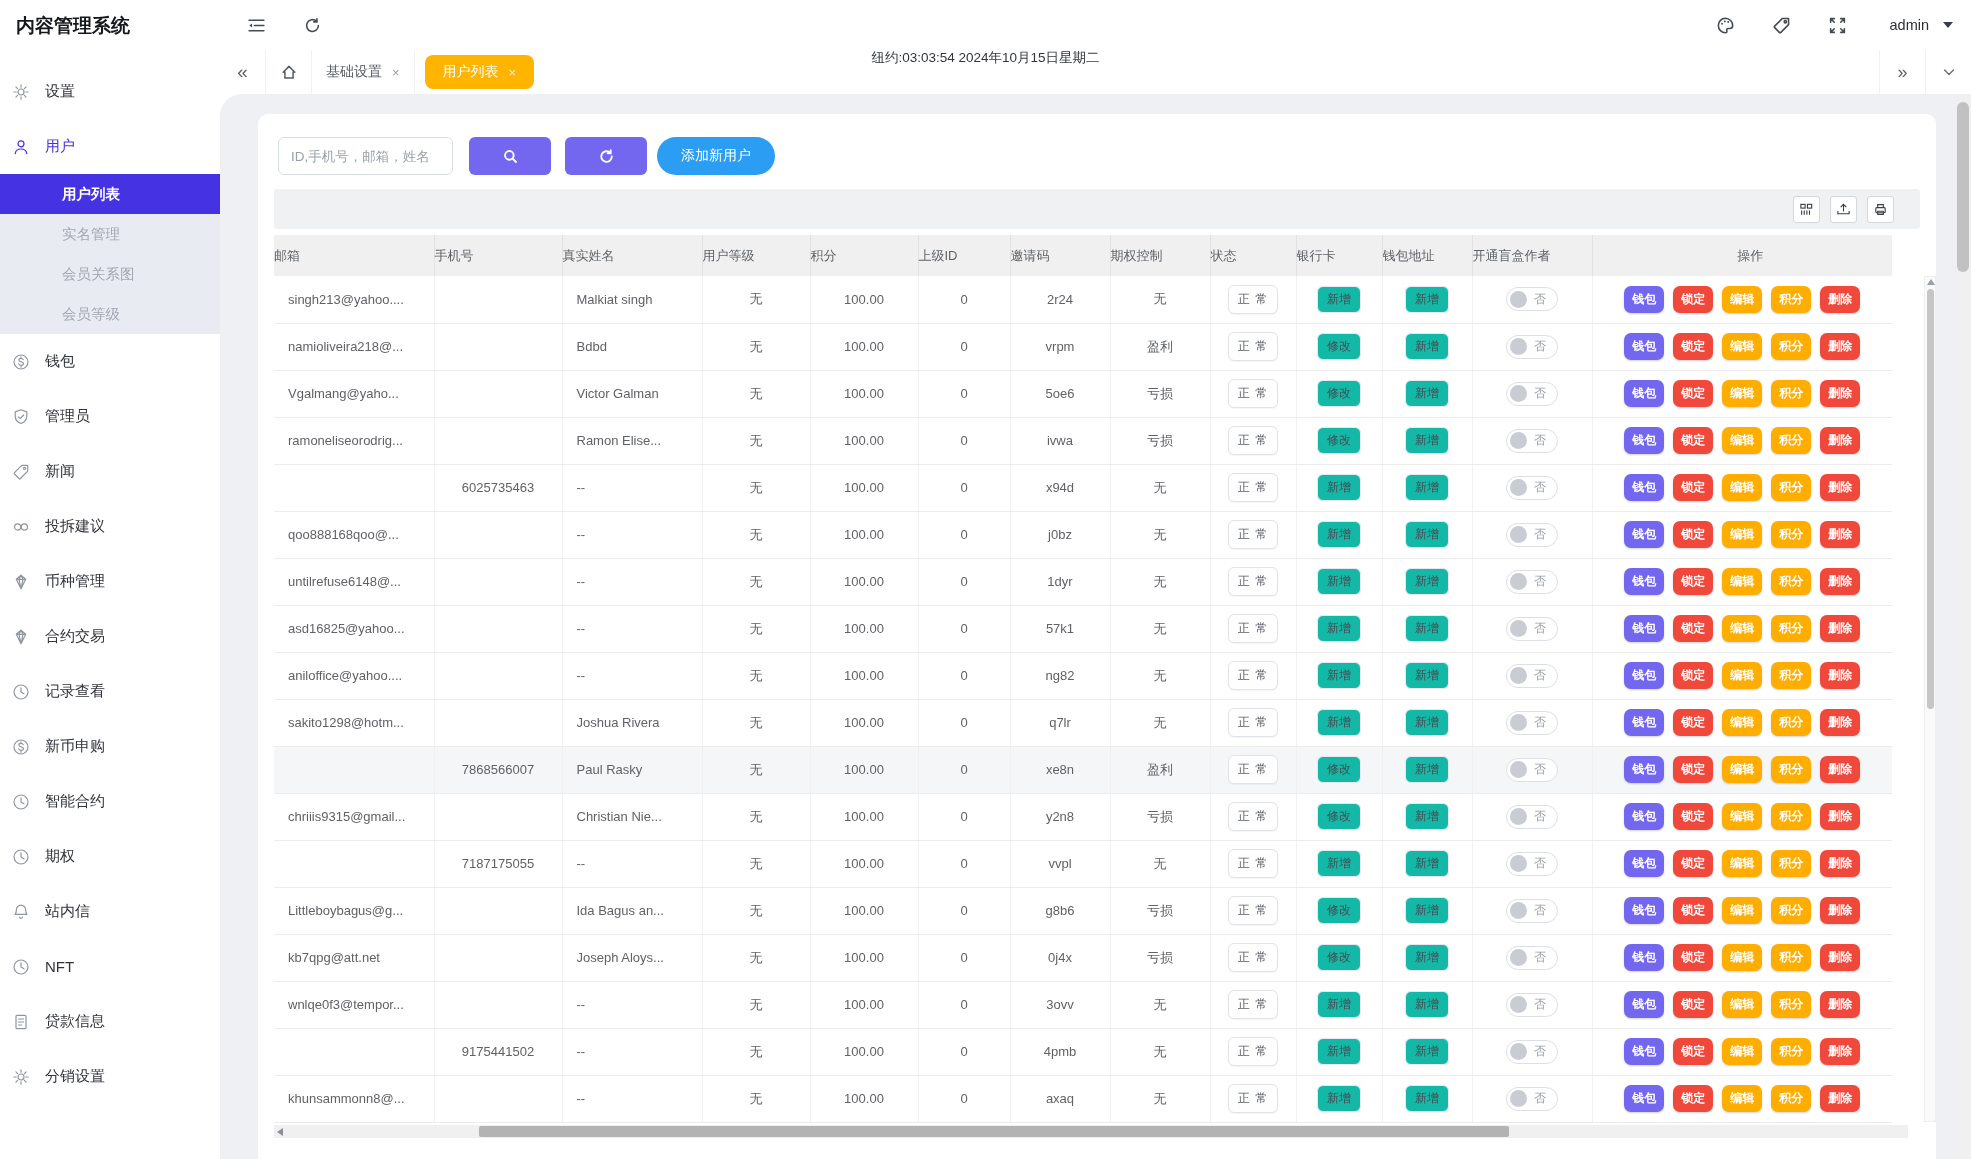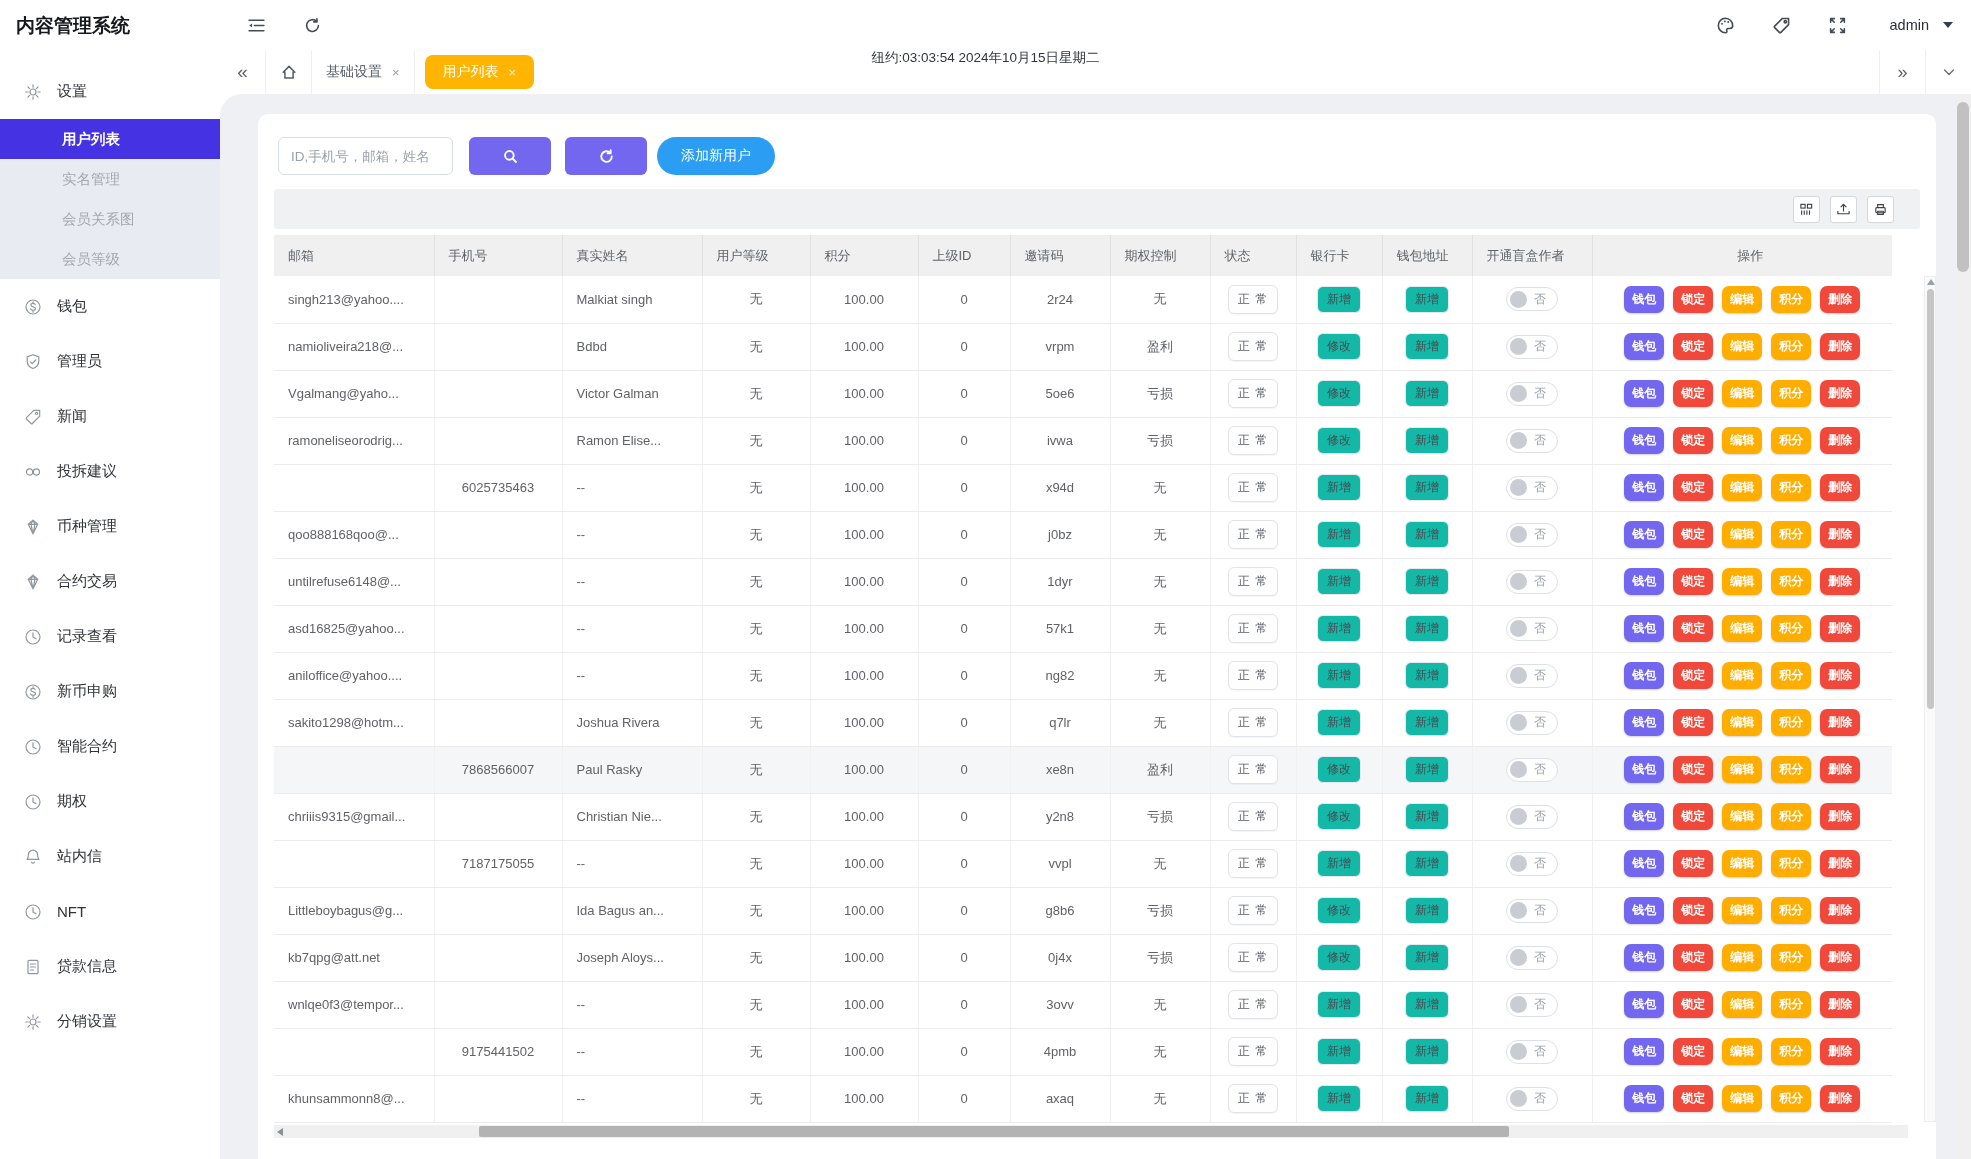--- a/index.html
+++ b/index.html
@@ -10,21 +10,21 @@
   .topbar { position:absolute; left:0; top:0; width:1971px; height:50px; background:#fff; z-index:5; }
   .app-title { position:absolute; left:16px; top:13px; font-size:19px; font-weight:bold; color:#15181d; }
   .tb-icon { position:absolute; top:9px; width:32px; height:32px; display:flex; align-items:center; justify-content:center; cursor:pointer; }
   .tb-icon svg { width:19px; height:19px; fill:none; stroke:#454b54; stroke-width:1.5; stroke-linecap:round; stroke-linejoin:round; }
   .clock { position:absolute; left:0; top:0; width:100%; height:50px; display:flex; align-items:center; justify-content:center; font-size:13.5px; color:#32363c; pointer-events:none;margin-top:33px; }
   .admin-box { position:absolute; right:18px; top:0; height:50px; display:flex; align-items:center; gap:14px; font-size:14.5px; color:#2c3036; cursor:pointer; }
   .caret-down { width:0; height:0; border-left:5px solid transparent; border-right:5px solid transparent; border-top:6px solid #3a3f46; }
 
   
   .sidebar { position:absolute; left:0; top:50px; width:220px; height:1109px; background:#fff; z-index:4; padding-top:14px; }
-  .sb-item { height:55px; display:flex; align-items:center; padding-left:24px; cursor:pointer; background:#fff; }
+  .sb-item { height:55px; display:flex; align-items:center; padding-left:12px; cursor:pointer; background:#fff; }
   .sb-item .sb-icon { width:18px; height:18px; margin-right:15px; display:flex; }
   .sb-item .sb-icon svg { width:18px; height:18px; fill:none; stroke:#9096a0; stroke-width:1.2; stroke-linecap:round; stroke-linejoin:round; }
   .sb-label { font-size:15px; color:#303339; }
   .sb-item.active-parent .sb-label { color:#4432e3; }
   .sb-item.active-parent .sb-icon svg { stroke:#4432e3; }
   .sb-sub { background:#e9ebf2; }
   .sb-sub-item { height:40px; display:flex; align-items:center; padding-left:62px; font-size:14.5px; color:#a2a7b1; cursor:pointer; }
   .sb-sub-item.active { background:#4432e3; color:#fff; font-weight:bold; }
 
   
@@ -54,21 +54,21 @@
   .btn-add { height:38px; padding:0 24px; background:#2b9ef3; color:#fff; border:none; border-radius:19px; font-size:14px; cursor:pointer; font-family:inherit; }
 
   
   .table-toolbar { height:40px; background:#f0f1f3; border-radius:3px; display:flex; align-items:center; justify-content:flex-end; padding-right:26px; gap:10px; }
   .tt-btn { width:27px; height:27px; background:#fff; border:1px solid #d4d7dc; border-radius:3px; display:flex; align-items:center; justify-content:center; cursor:pointer; }
   .tt-btn svg { width:15px; height:15px; fill:none; stroke:#3c4046; stroke-width:1.2; }
 
   
   .table-wrap { position:relative; margin-top:6px; }
   table.grid { border-collapse:collapse; table-layout:fixed; width:1618px; }
-  .grid th { height:41px; background:#f0f0f0; font-weight:normal; font-size:13px; color:#5f6368; text-align:left; padding-left:14px; border-right:1px solid #e1e1e1; }
+  .grid th { height:41px; background:#f0f0f0; font-weight:normal; font-size:13px; color:#5f6368; text-align:left; border-right:1px solid #e1e1e1; }
   .grid th:last-child { border-right:none; text-align:center; padding-left:16px; }
   .grid td { height:47px; font-size:13px; color:#606266; border-bottom:1px solid #ececec; border-right:1px solid #f1f1f1; text-align:center; padding:0 4px; overflow:hidden; white-space:nowrap; }
   .grid td:last-child { border-right:none; }
   .grid td.l { text-align:left; padding-left:14px; }
   .grid tr.hovered td { background:#f5f6f7; }
 
   .badge-status { display:inline-block; padding:5px 9px; border:1px solid #e2e3e6; border-radius:6px; background:#fefefe; color:#5a5e64; font-size:12px; box-shadow:0 1px 1px rgba(0,0,0,.04); letter-spacing:1px; }
   .badge-mini { display:inline-block; padding:4px 9px; border:1px solid #e5e8f1; border-radius:6px; background:#14b8a6; color:#464b52; font-size:12px; cursor:pointer; }
   .toggle { display:inline-flex; align-items:center; width:52px; height:24px; border:1px solid #dcdfe6; border-radius:13px; background:#fff; cursor:pointer; }
   .knob { width:17px; height:17px; border-radius:50%; background:#c9ccd2; margin-left:3px; }
@@ -135,20 +135,29 @@
   <div>
       <div class="sb-item">
         <span class="sb-icon">
           <svg viewBox="0 0 18 18">
             <circle cx="9" cy="9" r="3"></circle>
             <path d="M9 1.8v2.4M9 13.8v2.4M1.8 9h2.4M13.8 9h2.4M3.9 3.9l1.7 1.7M12.4 12.4l1.7 1.7M14.1 3.9l-1.7 1.7M5.6 12.4l-1.7 1.7"></path>
           </svg>
         </span>
         <span class="sb-label">设置</span>
       </div>
+      <div class="sb-item active-parent">
+        <span class="sb-icon">
+          <svg viewBox="0 0 18 18">
+            <circle cx="9" cy="5.8" r="3"></circle>
+            <path d="M3.2 15.6c.5-3 2.9-4.6 5.8-4.6s5.3 1.6 5.8 4.6"></path>
+          </svg>
+        </span>
+        <span class="sb-label">用户</span>
+      </div>
       <div class="sb-sub">
         <div class="sb-sub-item active">用户列表</div>
         <div class="sb-sub-item">实名管理</div>
         <div class="sb-sub-item">会员关系图</div>
         <div class="sb-sub-item">会员等级</div>
       </div>
       <div class="sb-item">
         <span class="sb-icon">
           <svg viewBox="0 0 18 18">
             <circle cx="9" cy="9" r="7"></circle>

